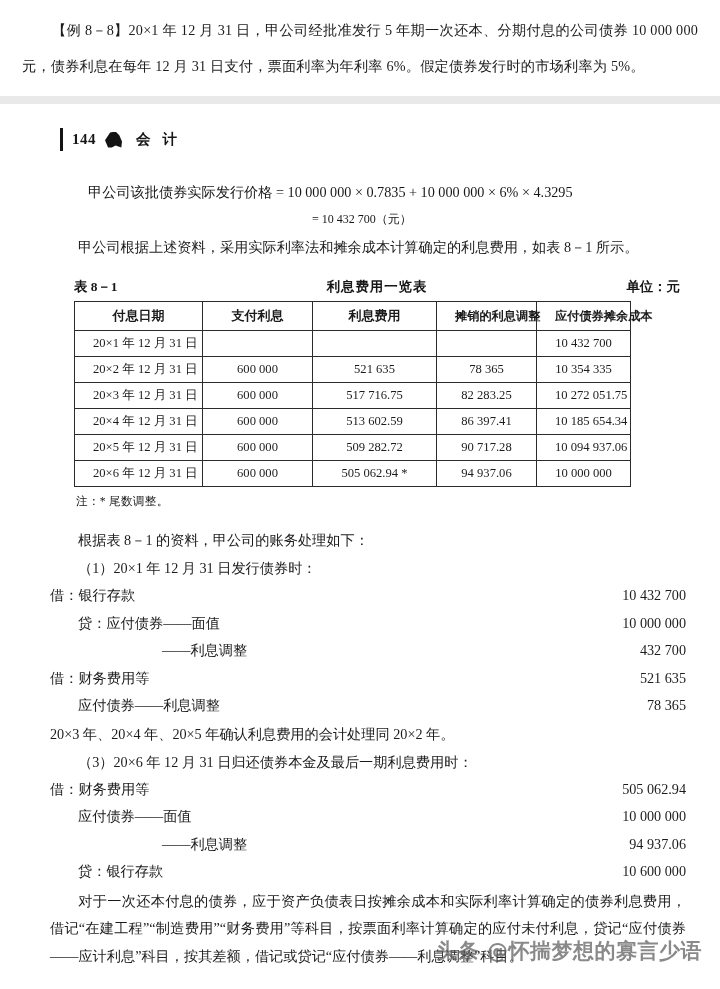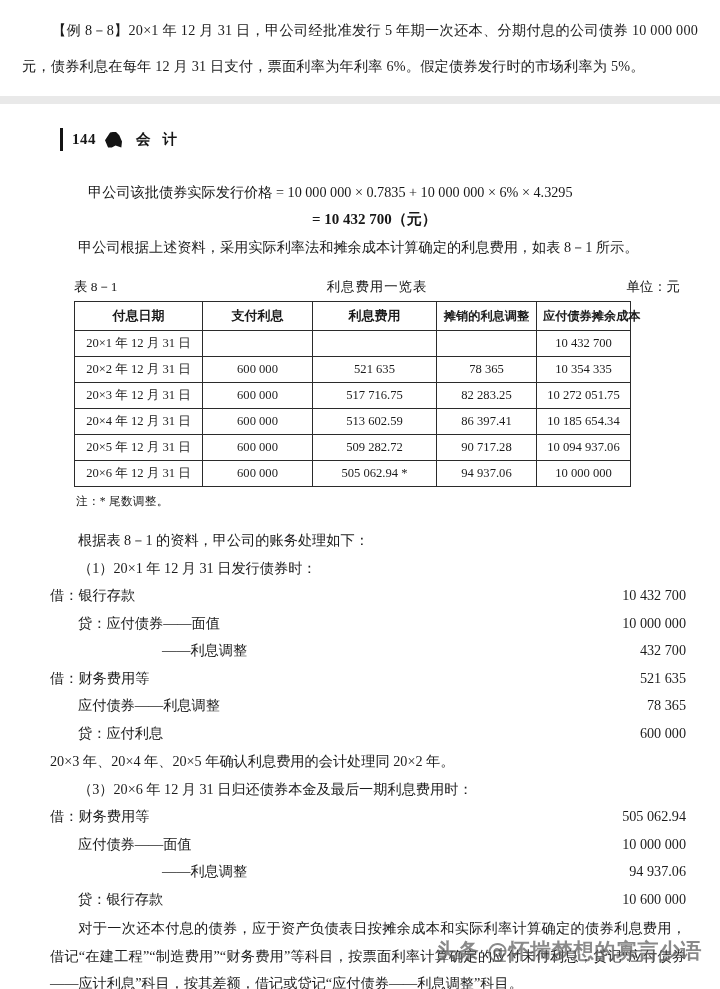--- a/index.html
+++ b/index.html
@@ -87,52 +87,51 @@
     text-align: justify;
     color: #1b1b1b;
   }
   .ind1 { text-indent: 28px; }
   .formula-1 {
     font-size: 14.2px;
     line-height: 28px;
     padding-left: 38px;
   }
   .formula-2 {
-    font-size: 15px;
+    font-size: 12px;
     line-height: 27px;
     padding-left: 262px;
-    font-weight: bold;
   }
 
   
   .table-wrap {
     margin-top: 17px;
   }
   .table-caption-row {
     display: flex;
     font-size: 13.4px;
-    font-weight: normal;
+    font-weight: bold;
     padding: 0 6px 5px 24px;
   }
   .tbl-no { width: 168px; }
   .tbl-title { flex: 1; text-align: center; letter-spacing: 1px; }
   .tbl-unit { width: 168px; text-align: right; }
 
   table.ledger {
     border-collapse: collapse;
     width: 556px;
     margin-left: 24px;
     table-layout: fixed;
     font-size: 12.6px;
   }
   table.ledger th,
   table.ledger td {
     border: 1px solid #2b2b2b;
     height: 25px;
-    padding: 0 6px;
+    padding: 0 18px;
     text-align: center;
     font-weight: normal;
     color: #1b1b1b;
     white-space: nowrap;
   }
   table.ledger th {
     font-weight: bold;
     font-size: 13px;
     height: 28px;
   }
@@ -309,24 +308,20 @@
     </div>
 
     <div class="entry-line lv0">
       <span class="entry-label">借：财务费用等</span>
       <span class="entry-amt w190">521 635</span>
     </div>
     <div class="entry-line lv1">
       <span class="entry-label">应付债券——利息调整</span>
       <span class="entry-amt w190">78 365</span>
     </div>
-    <div class="entry-line lv1">
-      <span class="entry-label">贷：应付利息</span>
-      <span class="entry-amt w168">600 000</span>
-    </div>
 
     <div class="p">20×3 年、20×4 年、20×5 年确认利息费用的会计处理同 20×2 年。</div>
 
     <div class="p ind1">（3）20×6 年 12 月 31 日归还债券本金及最后一期利息费用时：</div>
     <div class="entry-line lv0">
       <span class="entry-label">借：财务费用等</span>
       <span class="entry-amt w190">505 062.94</span>
     </div>
     <div class="entry-line lv1">
       <span class="entry-label">应付债券——面值</span>

